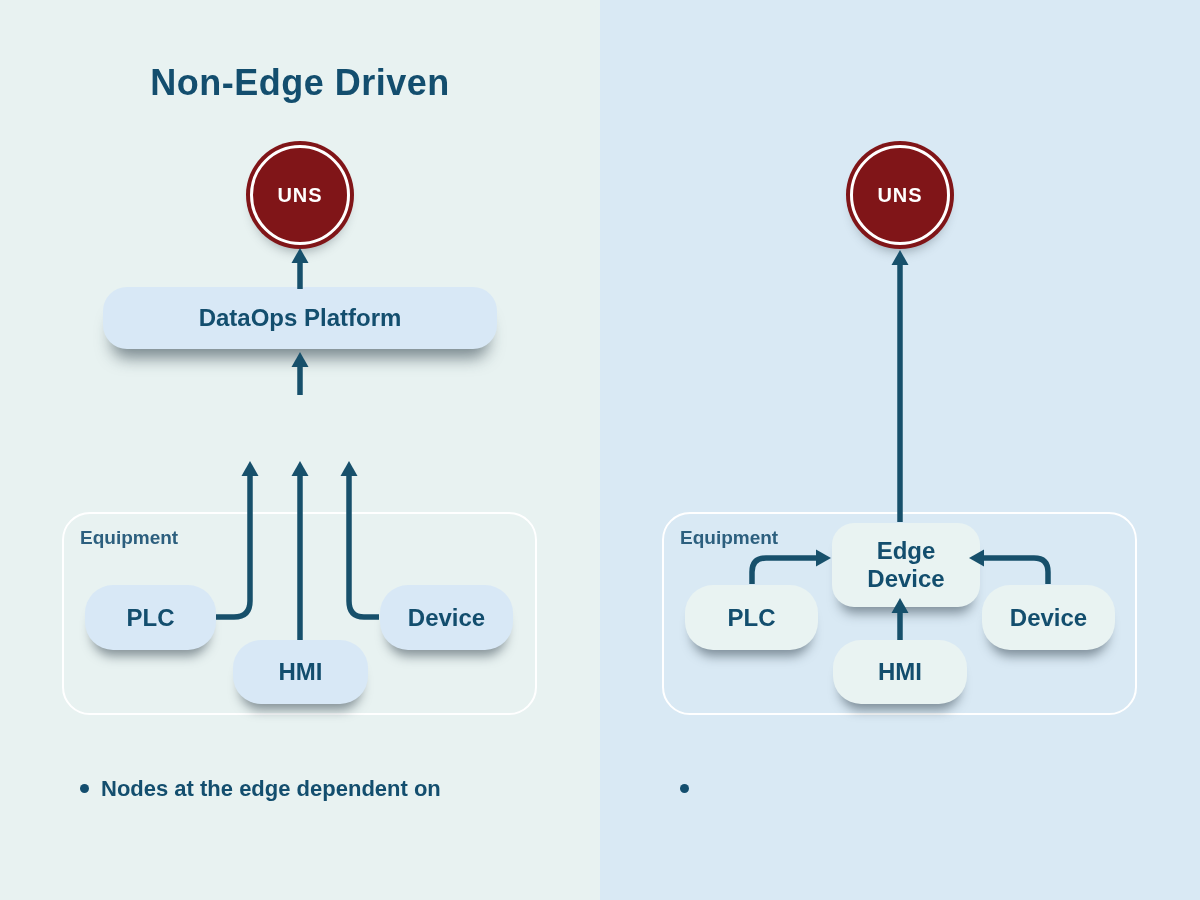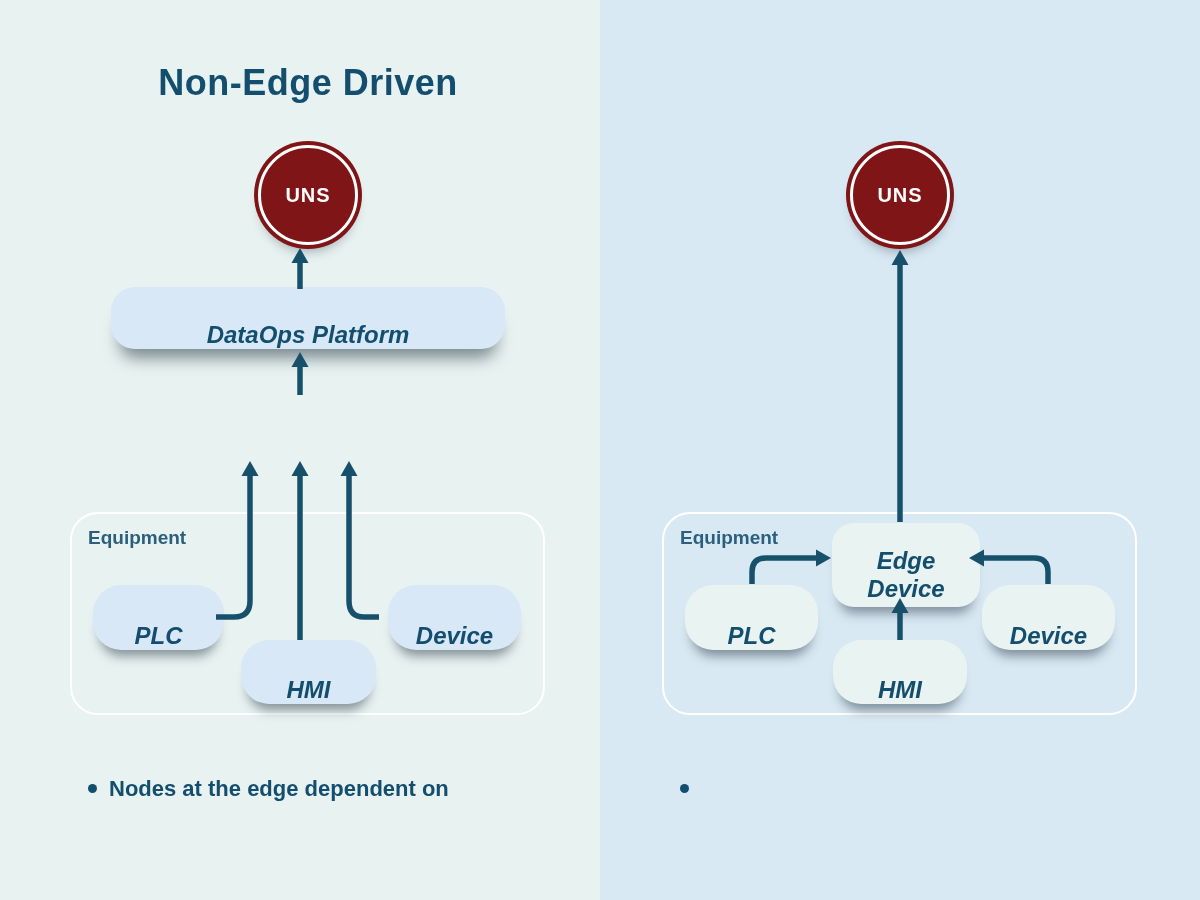--- a/index.html
+++ b/index.html
@@ -3,21 +3,21 @@
 <meta charset="utf-8">
 <style>
   html,body{margin:0;padding:0;}
   body{
     font-family:"Liberation Sans", sans-serif;
     width:1200px;height:900px;overflow:hidden;
     background:#e8f2f1;
   }
   .stage{position:relative;width:1200px;height:900px;}
   .panel{position:absolute;top:0;height:900px;width:600px;}
-  .panel.left{left:8px;background:var(--left-bg,#e8f2f1);border-radius:18px;}
+  .panel.left{left:0;background:var(--left-bg,#e8f2f1);border-radius:18px;}
   .panel.right{left:600px;background:var(--right-bg,#d9e9f4);}
 
   .title{
     position:absolute;top:62px;left:0;width:600px;
     text-align:center;font-size:36px;font-weight:bold;
     color:var(--dark-blue,#134e6e);letter-spacing:.5px;
   }
 
   .uns{
     position:absolute;width:108px;height:108px;border-radius:50%;
@@ -27,24 +27,23 @@
   .uns::after{
     content:"";position:absolute;inset:4px;border-radius:50%;
     border:3px solid #fff;
   }
   .uns .uns-label{
     position:absolute;inset:0;display:flex;align-items:center;justify-content:center;
     color:#fff;font-size:20px;font-weight:bold;letter-spacing:1px;
   }
 
   .box{
-    position:absolute;display:flex;align-items:flex-end;justify-content:center;
+    position:absolute;display:flex;align-items:center;justify-content:center;
     text-align:center;font-weight:bold;color:var(--dark-blue,#134e6e);
     border-radius:24px;
-    font-style:italic;
   }
   .box.big{
     background:var(--left-box,#d8e8f6);font-size:24px;
     box-shadow:0 18px 16px -9px rgba(35,52,64,.55);
   }
   .box.small{
     font-size:24px;border-radius:28px;
     box-shadow:0 13px 11px -7px rgba(35,52,64,.5);
   }
   .panel.left .box.small{background:var(--left-box,#d8e8f6);}

